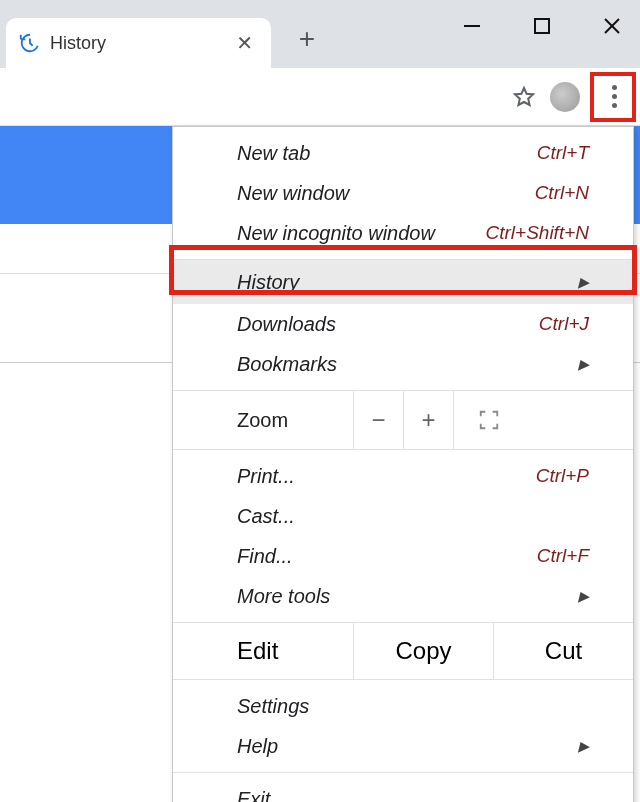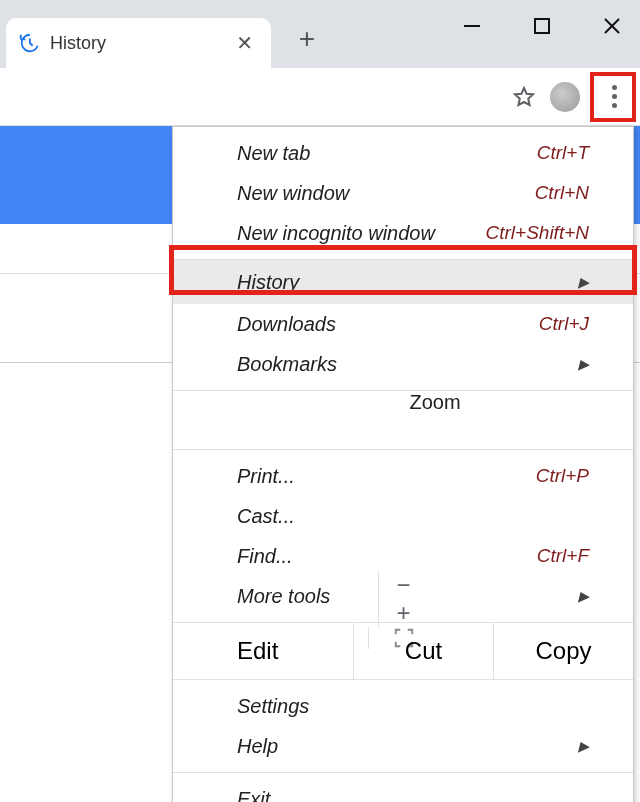--- a/index.html
+++ b/index.html
@@ -115,21 +115,21 @@
       color:#444;
     }
     .menu-item .shortcut { color:#7f1d1d; font-size:19px;}
     .menu-item.hover { background:#eaeaea; }
     .menu-sep { height:1px; background:#e0e0e0; }
     .menu-zoom {
       display:flex; align-items:center;
       height:60px;
       border-top:1px solid #e0e0e0;
       border-bottom:1px solid #e0e0e0;
-      font-size:20px; color:#202124;flex-direction:column;
+      font-size:20px; color:#202124;
     }
     .menu-zoom .zlabel { padding-left:64px; flex:0 0 180px;}
     .menu-zoom .zbtn { width:50px; text-align:center; color:#5f6368; border-left:1px solid #e0e0e0; height:100%; display:flex;align-items:center;justify-content:center; font-size:24px; cursor:pointer;}
     .menu-zoom .zval { width:80px; text-align:center; color:#333; border-left:1px solid #e0e0e0;height:100%;display:flex;align-items:center;justify-content:center;}
     .menu-zoom .fs { width:70px; border-left:1px solid #e0e0e0;height:100%;display:flex;align-items:center;justify-content:center; cursor:pointer;}
     .menu-zoom .fs svg { width:22px;height:22px; }
     .menu-edit {
       display:flex; align-items:center;
       height:58px;
       border-top:1px solid #e0e0e0;
@@ -260,22 +260,22 @@
     <span class="shortcut">Ctrl+F</span>
   </div>
   <div class="menu-item">
     <span>More tools</span>
     <span class="arrow">▶</span>
   </div>
   <div class="spacer6"></div>
 
   <div class="menu-edit">
     <span class="elabel">Edit</span>
+    <span class="ebtn">Copy</span>
     <span class="ebtn">Cut</span>
-    <span class="ebtn">Copy</span>
   </div>
   <div class="spacer6"></div>
 
   <div class="menu-item">
     <span>Settings</span>
   </div>
   <div class="menu-item">
     <span>Help</span>
     <span class="arrow">▶</span>
   </div>

